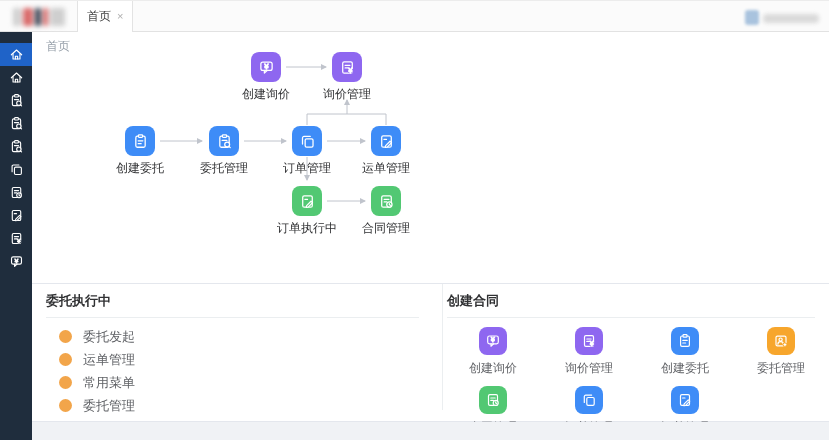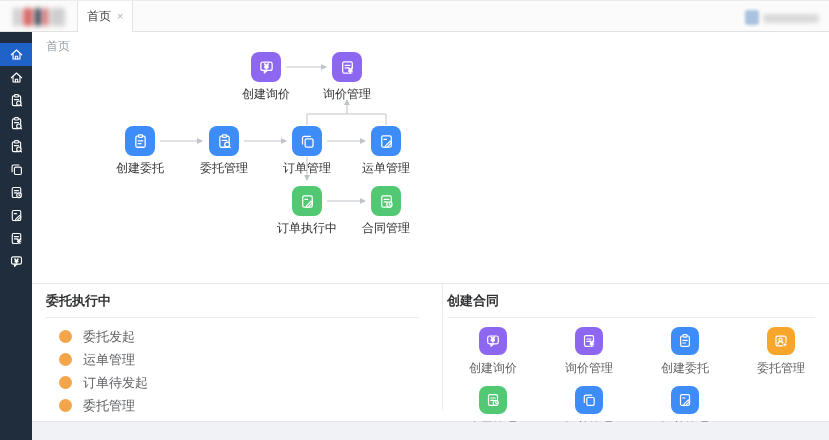--- a/index.html
+++ b/index.html
@@ -307,21 +307,21 @@
           <li>
             <span class="todo-dot"></span>
             <span class="todo-txt">委托发起</span>
             </li>
           <li>
             <span class="todo-dot"></span>
             <span class="todo-txt">运单管理</span>
             </li>
           <li>
             <span class="todo-dot"></span>
-            <span class="todo-txt">订单待发起</span>
+            <span class="todo-txt">常用菜单</span>
             </li>
           <li>
             <span class="todo-dot"></span>
             <span class="todo-txt">委托管理</span>
             </li>
           <li>
             <span class="todo-dot"></span>
             <span class="todo-txt">订单审批中</span>
             </li>
         </ul>

